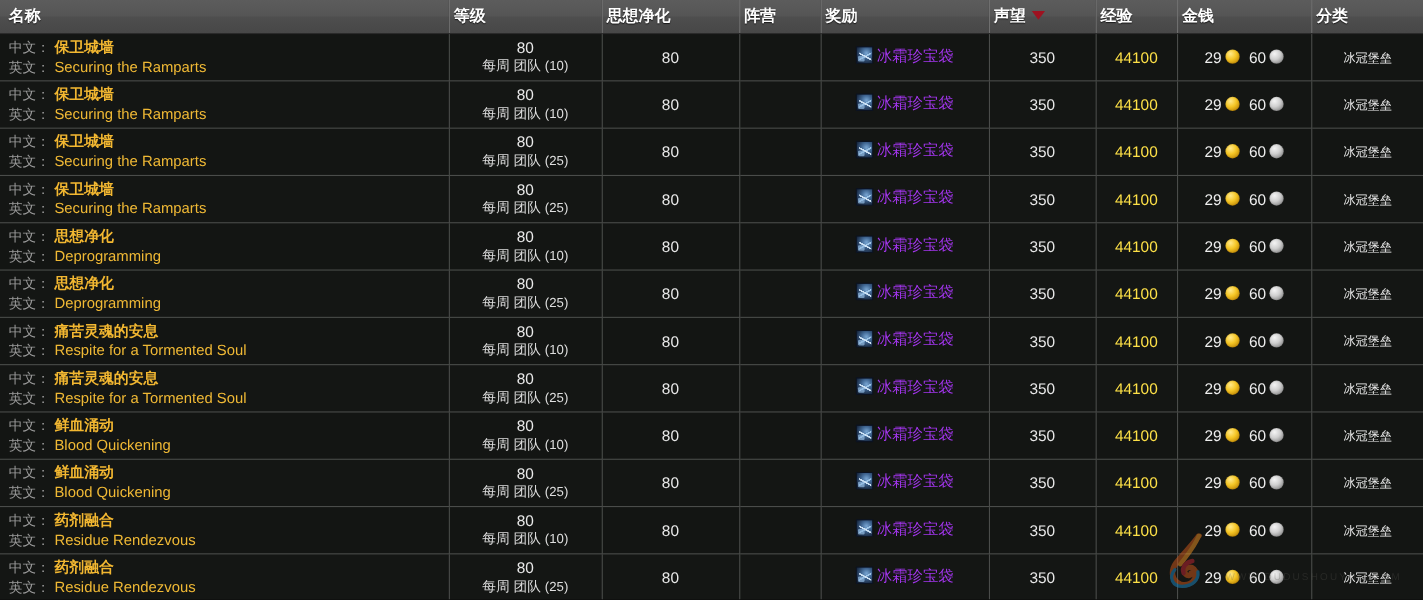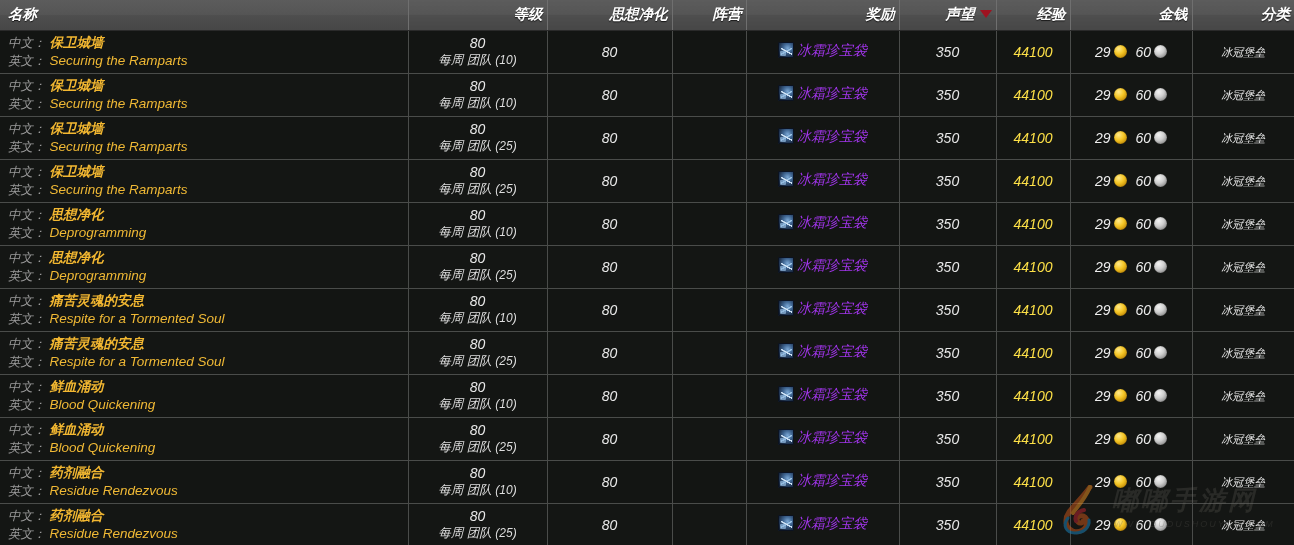--- a/index.html
+++ b/index.html
@@ -8,35 +8,34 @@
     margin: 0; padding: 0;
     background: #0e0f0e;
     font-family: "Liberation Sans", "DejaVu Sans", sans-serif;
   }
   #root {
     width: 1294px;
     height: 545px;
     position: relative;
     overflow: hidden;
     background: #111211;
-    font-style: italic;
   }
   table.quest-table {
     width: 1294px;
     border-collapse: collapse;
     table-layout: fixed;
   }
   
   thead th {
     height: 30px;
     background: linear-gradient(to bottom, #5c5c5c 0%, #555555 48%, #4e4e4e 52%, #474747 100%);
     color: #ffffff;
     font-size: 14.5px;
     font-weight: bold;
-    text-align: right;
+    text-align: left;
     padding: 0 4px;
     border-right: 1px solid #6f6f6f;
     border-bottom: 1px solid #2a2a2a;
     white-space: nowrap;
     text-shadow: 0 1px 1px rgba(0,0,0,.7);
   }
   thead th:last-child { border-right: none; }
   thead th.th-name {
     text-align: left;
     padding-left: 8px;
@@ -552,17 +551,16 @@
       </tbody>
   </table>
 
   <div class="watermark">
     <svg class="wm-logo" viewBox="0 0 52 50">
       <path d="M30 2 C22 13 14 20 9 27 C4 34 5 43 13 46 C19 48 26 45 27 38 C28 33 24 30 20 31 C17 32 16 35 18 37 C20 39 23 38 23 36" fill="none" stroke="#c0531a" stroke-width="5" stroke-linecap="round"></path>
       <path d="M30 2 C25 14 18 21 13 28" fill="none" stroke="#e08a22" stroke-width="4" stroke-linecap="round"></path>
       <path d="M8 33 C2 40 6 48 15 48 C24 48 30 42 29 35" fill="none" stroke="#1a7fb5" stroke-width="3" stroke-linecap="round"></path>
       <path d="M24 25 C18 26 14 31 16 36" fill="none" stroke="#b32430" stroke-width="4" stroke-linecap="round"></path>
     </svg>
-    <div class="wm-text">嘟嘟手游网</div>
     <div class="wm-sub">WWW.DUDUSHOUYOU.COM</div>
   </div>
 
 </div>
 
 </body></html>

